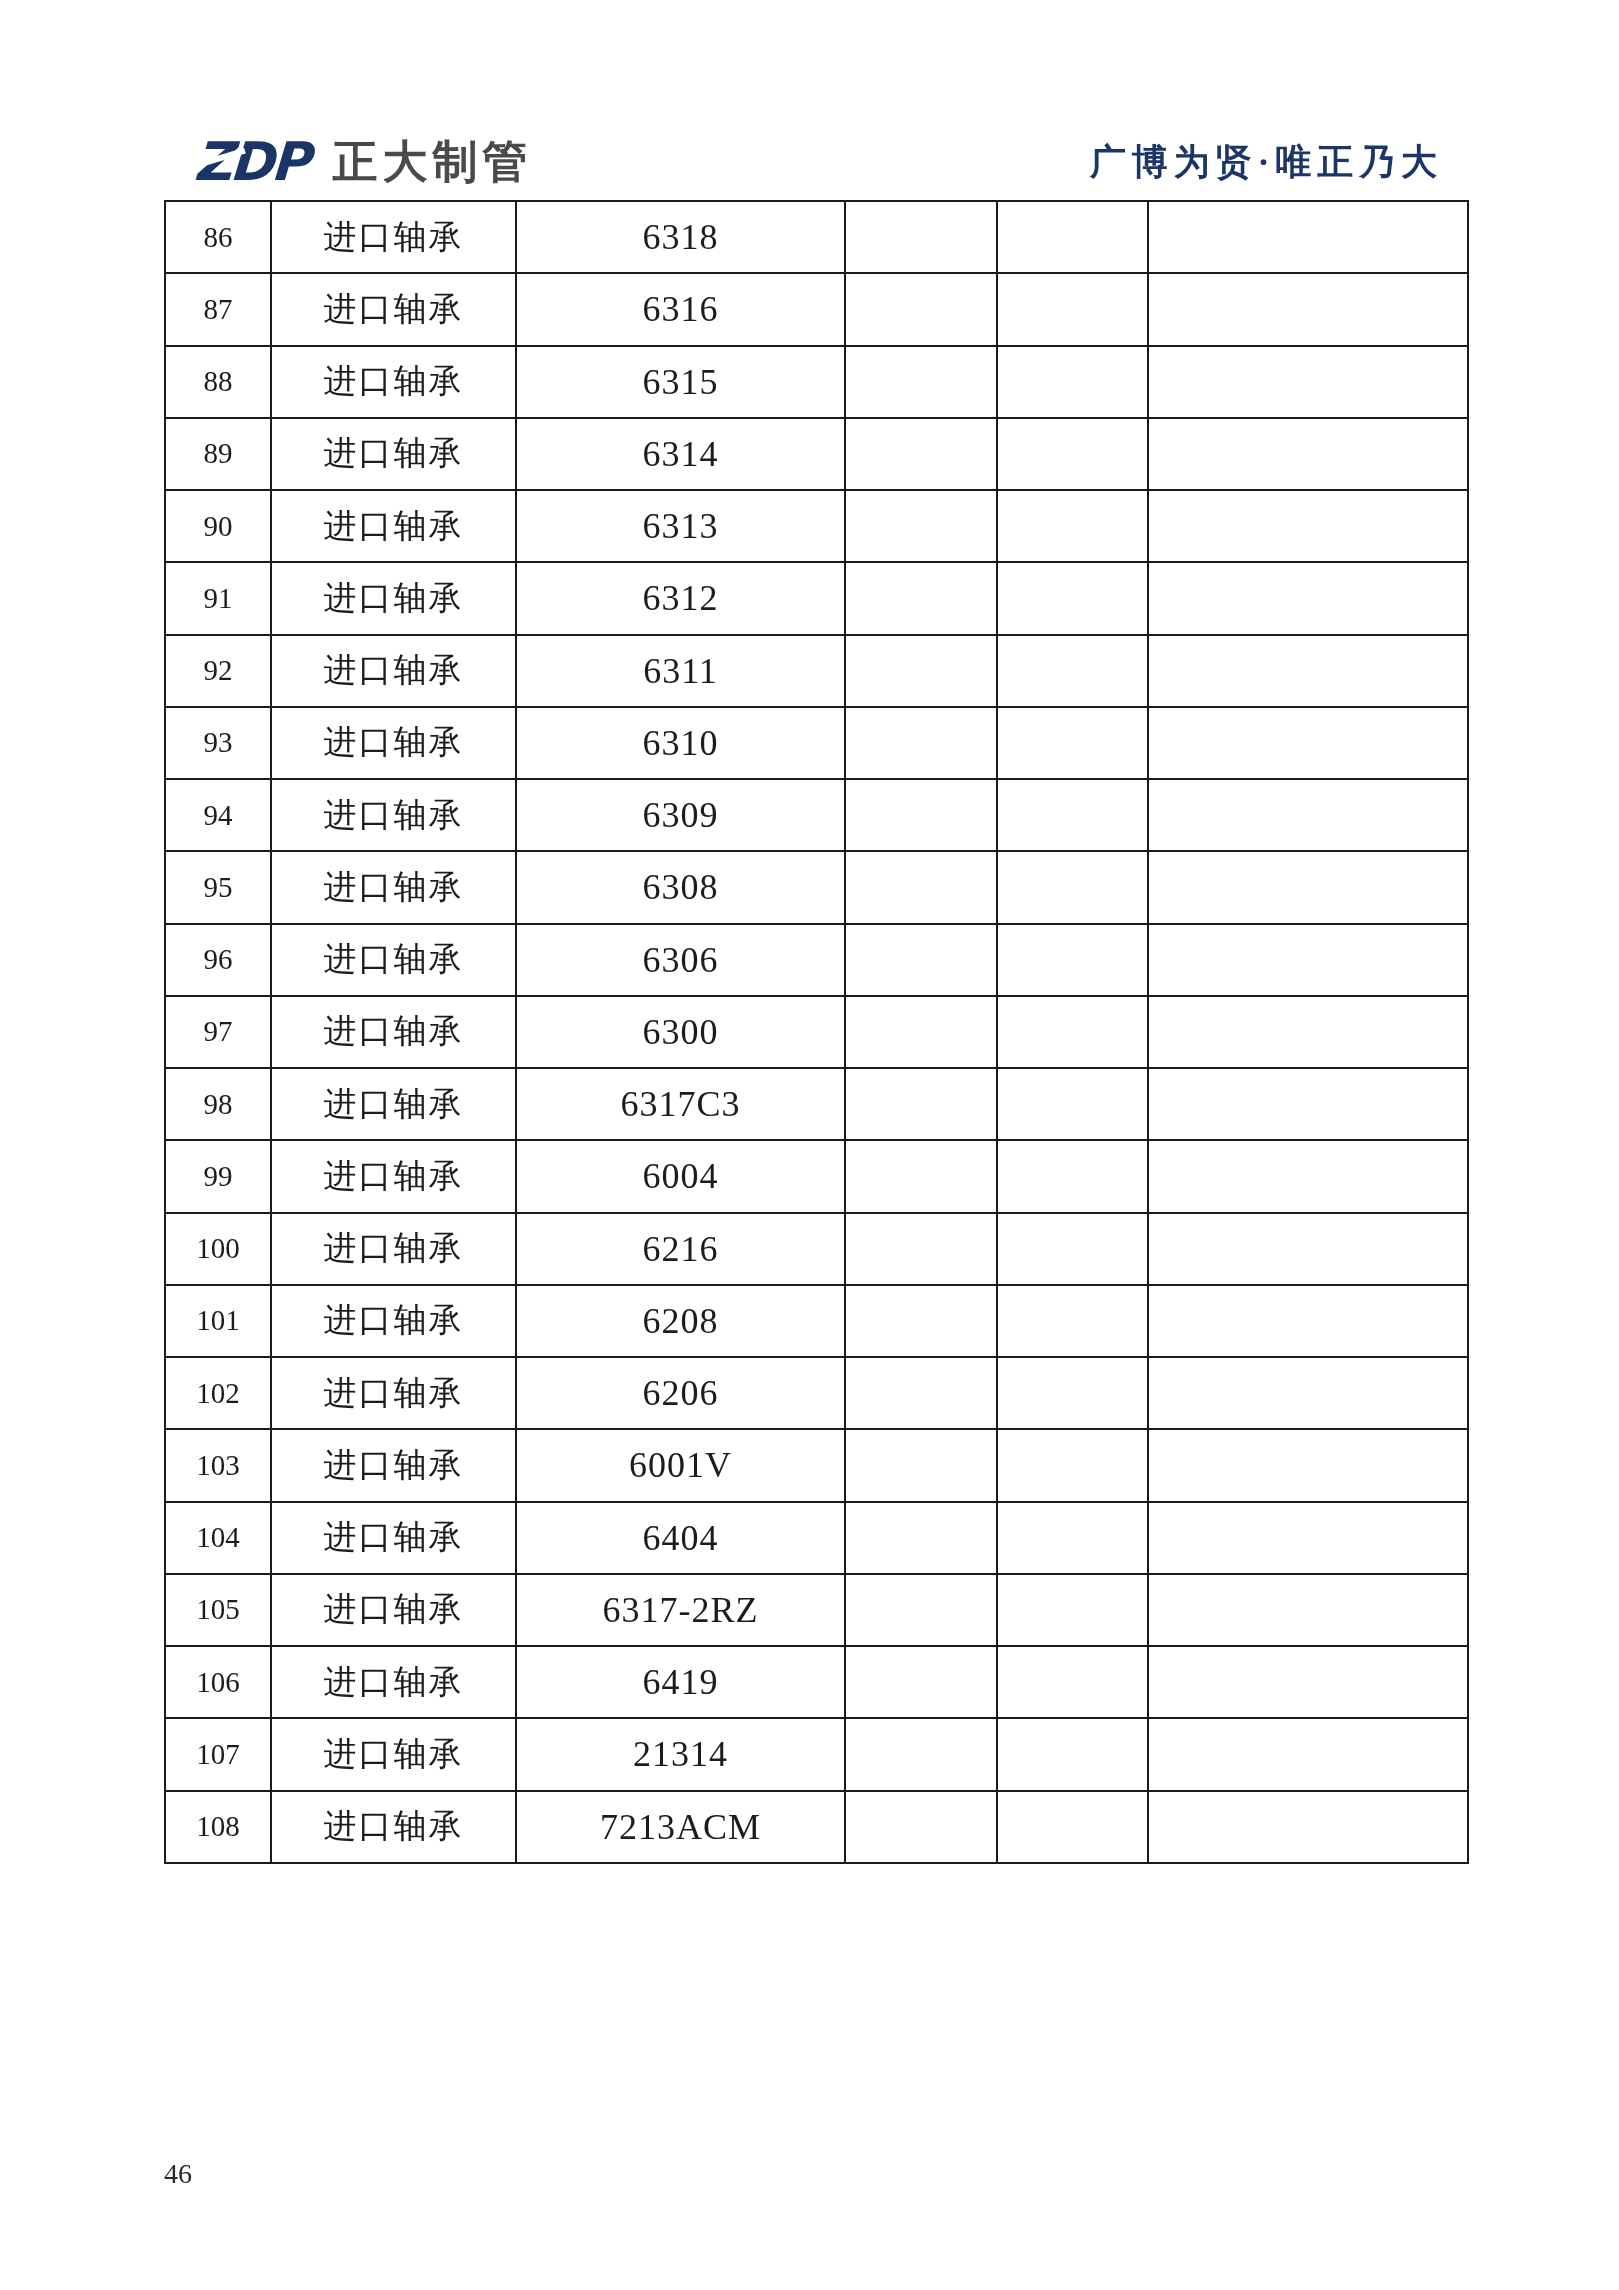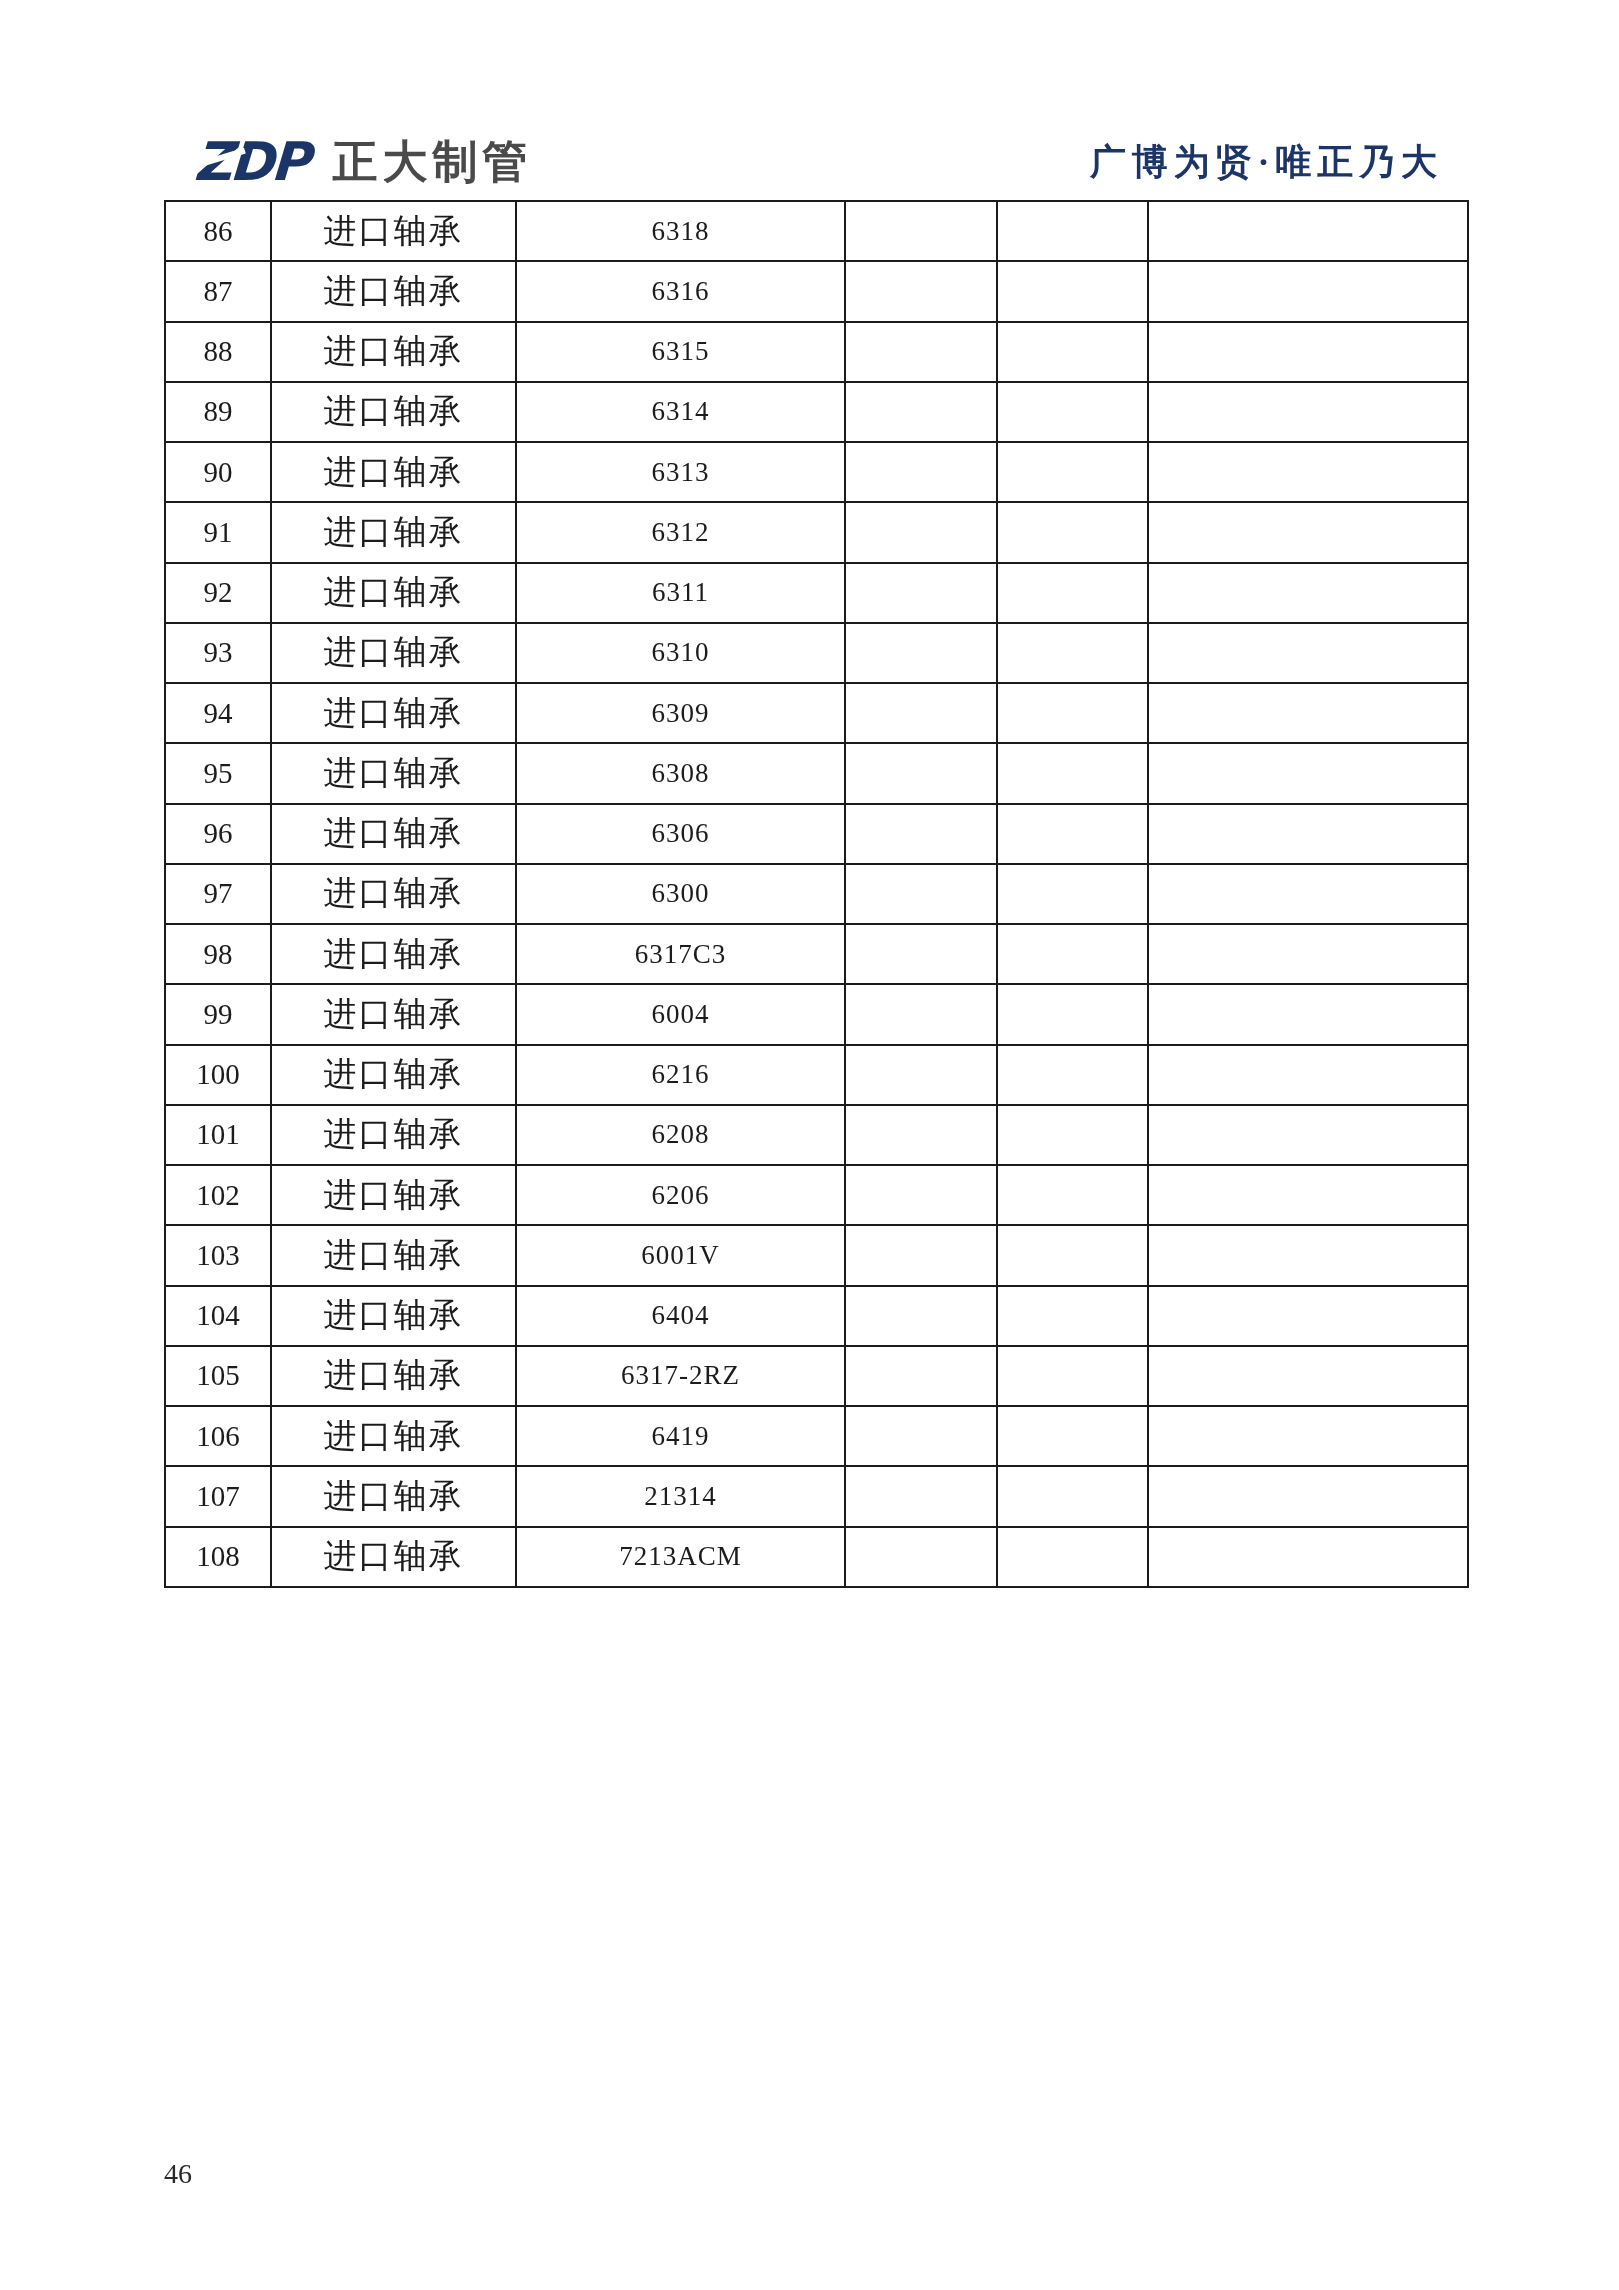--- a/index.html
+++ b/index.html
@@ -53,33 +53,33 @@
     font-weight:bold;
     font-size:36px;line-height:39px;
     letter-spacing:5.9px;
     color:var(--navy);
     white-space:nowrap;
   }
 
   
   table.parts{
     position:absolute;left:164px;top:200px;
-    width:1303px;height:1388px;
+    width:1303px;height:1664px;
     border-collapse:collapse;table-layout:fixed;
     border:2.9px solid var(--border);
   }
   table.parts td{
     border:2px solid var(--border);
     text-align:center;vertical-align:middle;
     padding:0;overflow:hidden;
     white-space:nowrap;
   }
   td.num{font-size:29px;}
   td.cat{font-size:33px;letter-spacing:2px;}
-  td.model{font-size:27px;letter-spacing:1px;}
+  td.model{font-size:36px;letter-spacing:1px;}
 
   
   .page-number{
     position:absolute;left:164px;width:1303px;top:2158px;
     text-align:left;
     font-size:28px;color:#2a2a2a;
   }
 </style>
 </head>
 <body>

